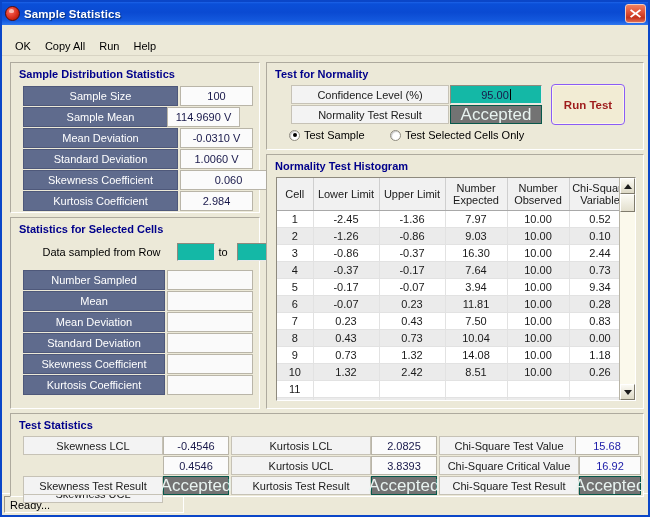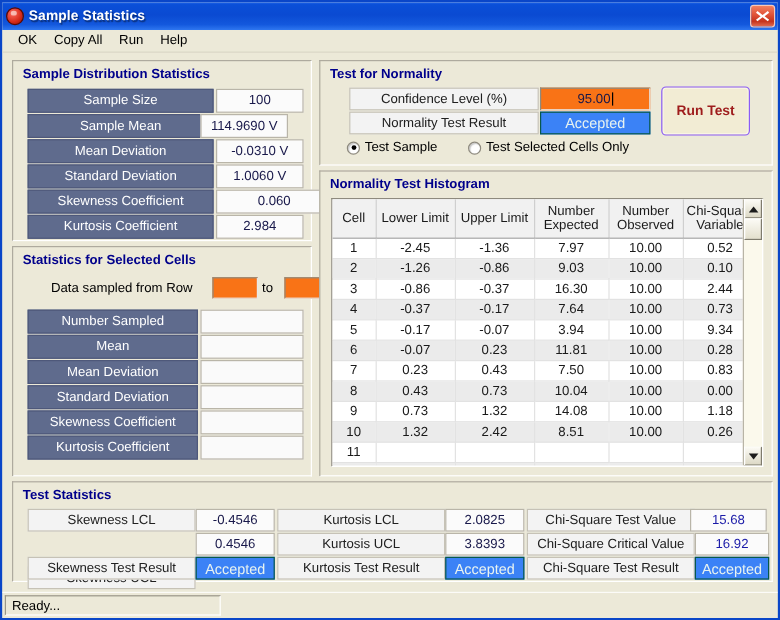--- a/index.html
+++ b/index.html
@@ -55,20 +55,21 @@
   }
   .tb-close svg{display:block;}
   
   .menubar{
     flex:0 0 19px;height:19px;
     background:#ece9d8;
     display:flex;align-items:center;
     padding-left:6px;
     border-bottom:1px solid #d8d4c4;
     box-sizing:border-box;
+    margin-top:12px;
   }
   .menuitem{
     padding:1px 7px;font-size:11px;color:#000;cursor:default;
   }
   
   .client{
     flex:1 1 auto;position:relative;
     background:#ece9d8;
     padding:0;
   }
@@ -129,32 +130,32 @@
   .lbl-light{
     background:#f3f3f3;
     color:#202020;
     text-align:center;
     border:1px solid #c6c2b6;
     box-sizing:border-box;
     display:flex;align-items:center;justify-content:center;
     font-size:11px;white-space:nowrap;overflow:hidden;
   }
   .val-accept{
-    background:#3b82f6;
+    background:#737373;
     color:#e8f3f0;
     text-align:right;
     border:1px solid #08584b;
     box-sizing:border-box;
     display:flex;align-items:center;justify-content:center;
-    font-size:12px;white-space:nowrap;
+    font-size:17px;white-space:nowrap;
   }
   .val-blue{color:#1a1aa8;}
   
   .tinput{
-    background:#f97316;
+    background:#14b8a6;
     border:1px solid;
     border-color:#8e8a7e #e8e8e8 #e8e8e8 #8e8a7e;
     box-sizing:border-box;
     display:flex;align-items:center;justify-content:center;
     font-size:11px;color:#18184a;
     overflow:hidden;white-space:nowrap;
   }
   .caret{
     display:inline-block;width:1px;height:11px;background:#000;
     margin-left:1px;vertical-align:-2px;

